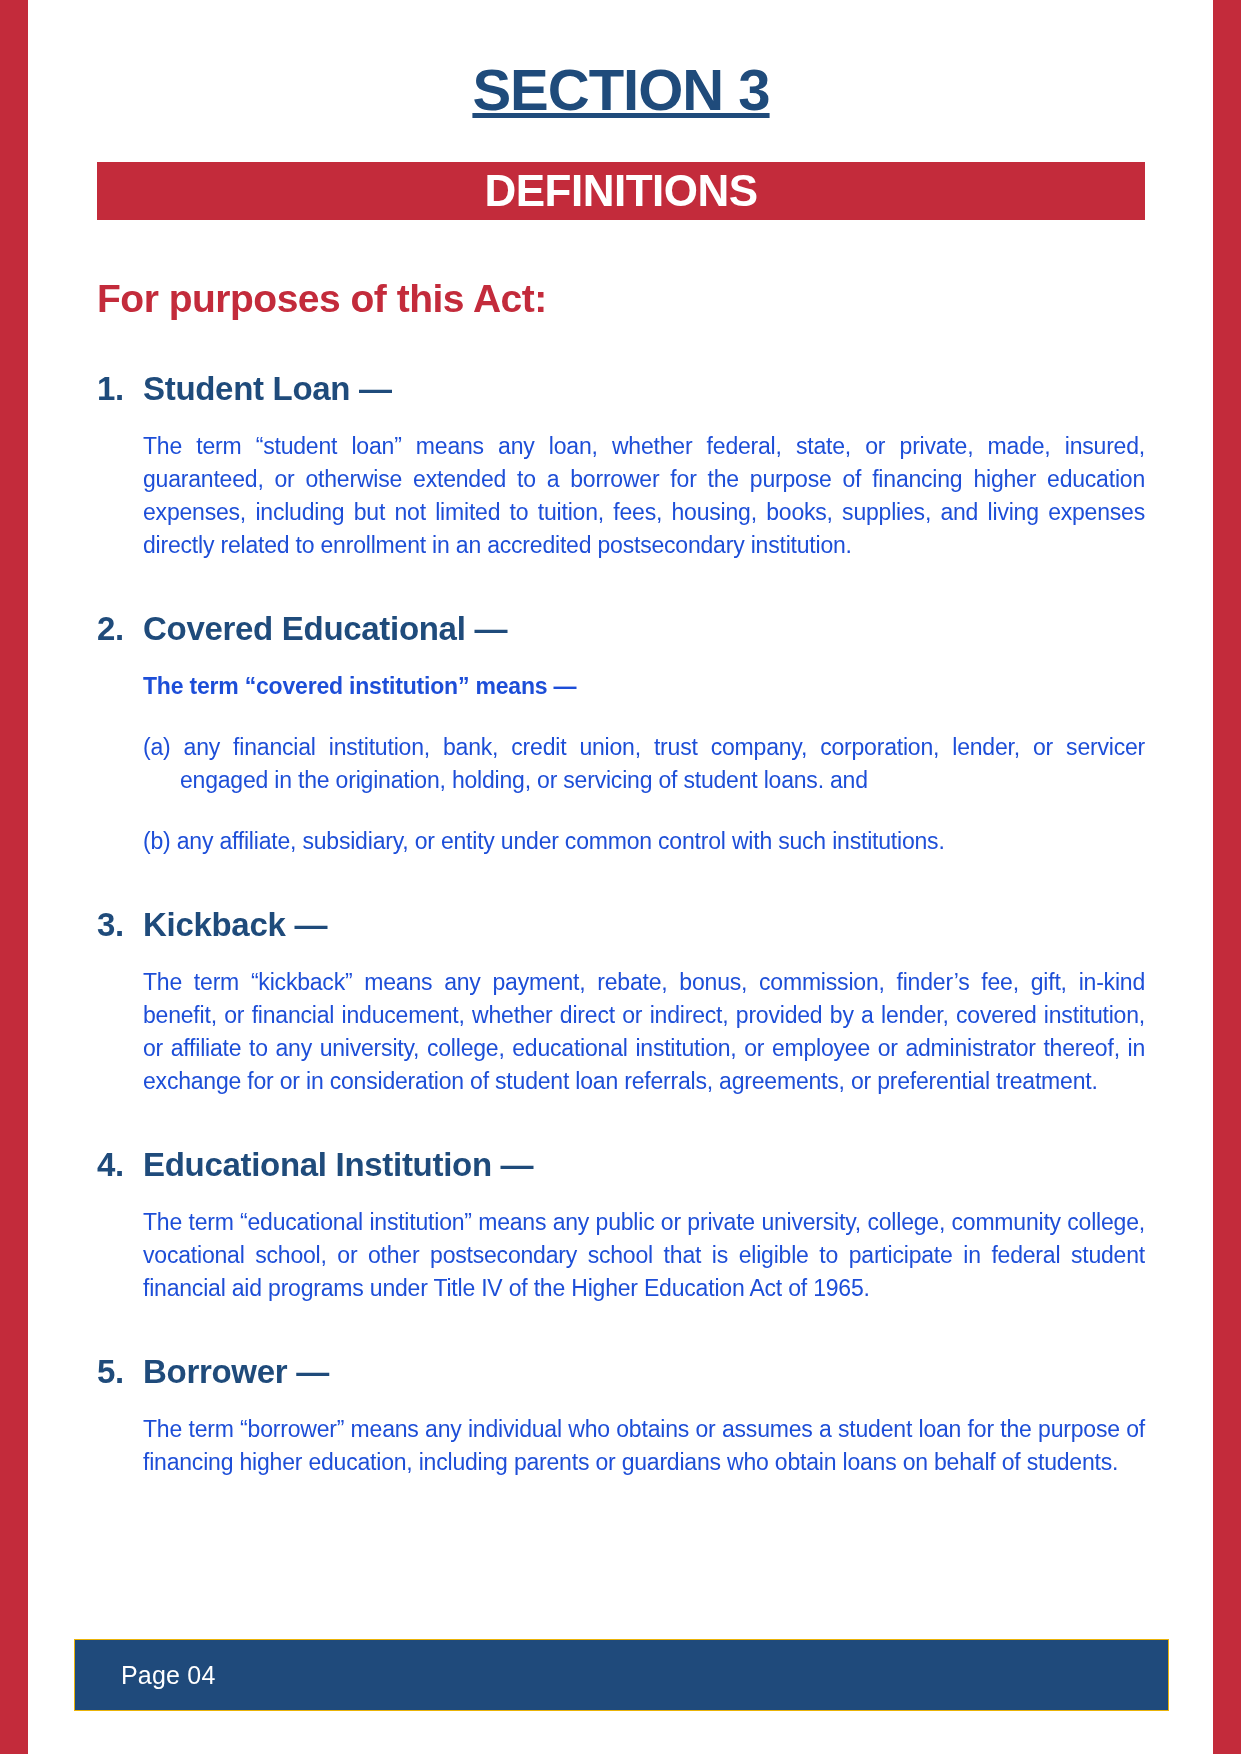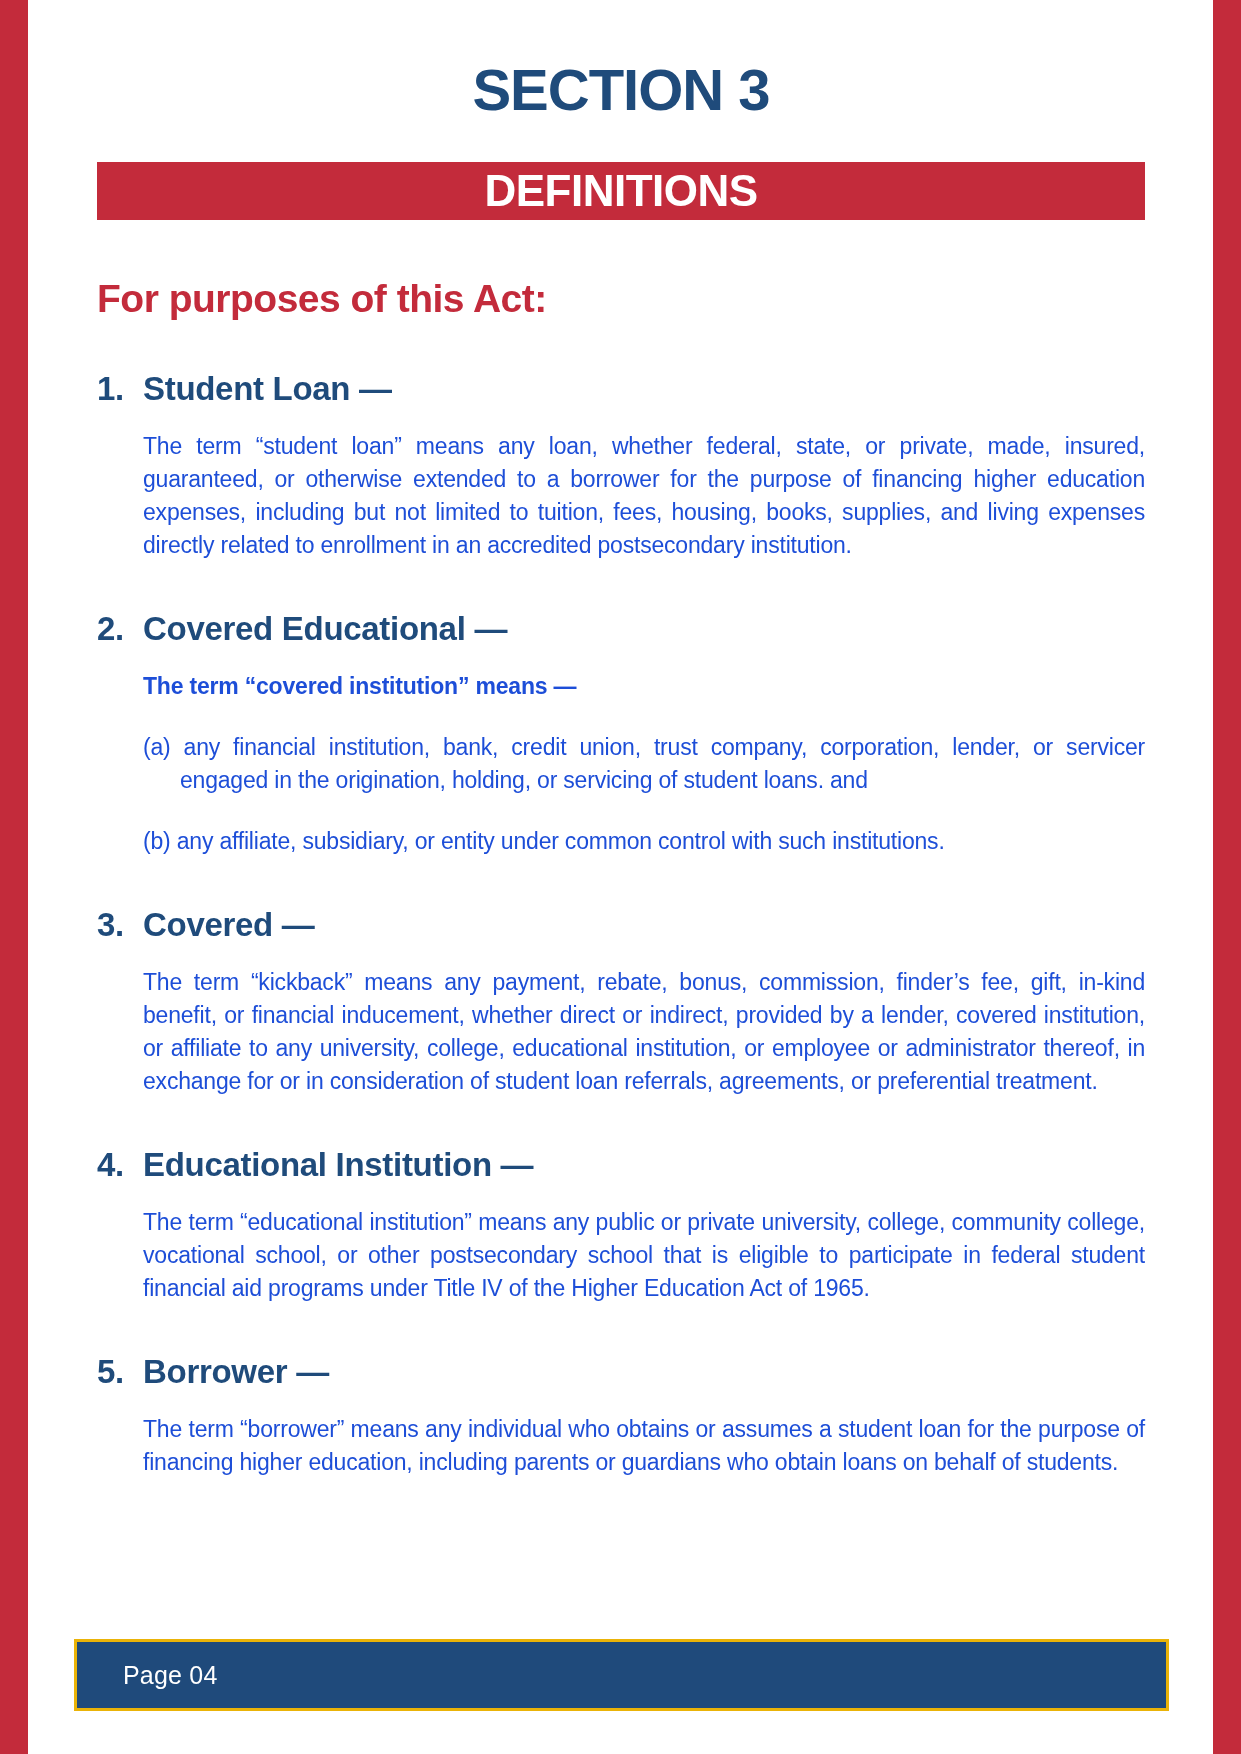--- a/index.html
+++ b/index.html
@@ -8,21 +8,21 @@
     font-family:"Liberation Sans", sans-serif;
     -webkit-font-smoothing:antialiased;
   }
   .page{position:relative;width:1241px;height:1754px;background:#ffffff;}
   .edge{position:absolute;top:0;bottom:0;width:28px;background:#C32B3B;}
   .edge-left{left:0;}
   .edge-right{right:0;}
   .content{position:absolute;left:97px;top:0;width:1048px;}
   h1.section-title{
     margin:62px 0 0 0;text-align:center;color:#1F4B7B;
-    font-size:58px;line-height:56px;font-weight:bold;letter-spacing:-1px;
+    font-size:58px;line-height:56px;font-weight:bold;letter-spacing:-1px;text-decoration:underline;
   }
   .banner{
     margin-top:44px;height:58px;background:#C32B3B;
     display:flex;align-items:center;justify-content:center;text-align:right;
   }
   .banner span{
     color:#ffffff;font-size:44px;font-weight:bold;letter-spacing:-0.5px;line-height:1;
   }
   h2.intro{
     margin:56px 0 0 0;color:#C32B3B;
@@ -37,21 +37,21 @@
   .def p{
     margin:22px 0 0 46px;color:#1d4ed8;font-size:23px;line-height:33px;
     text-align:justify;letter-spacing:-0.2px;
   }
   .def p.lead{text-align:left;font-weight:bold;}
   .def p.sub{
     margin-top:28px;padding-left:37px;text-indent:-37px;
   }
   .page-footer{
     position:absolute;left:74px;top:1639px;width:1095px;height:72px;
-    background:#1F4A7B;border:3px solid #eab308;box-sizing:border-box;
+    background:#1F4A7B;border:1px solid #eab308;box-sizing:border-box;
     display:flex;align-items:center;
   }
   .page-footer span{
     color:#ffffff;font-size:25px;letter-spacing:0.2px;padding-left:46px;
   }
 </style>
 </head>
 <body>
 
 <div class="page">
@@ -81,21 +81,21 @@
         <span class="term">Covered Educational —</span>
       </h3>
       <p class="lead">The term “covered institution” means —</p>
       <p class="sub"><span>(a)</span> <span>any financial institution, bank, credit union, trust company, corporation, lender, or servicer engaged in the origination, holding, or servicing of student loans. and</span></p>
       <p class="sub"><span>(b)</span> <span>any affiliate, subsidiary, or entity under common control with such institutions.</span></p>
     </section>
 
     <section class="def">
       <h3 class="def-head">
         <span class="num">3.</span>
-        <span class="term">Covered —</span>
+        <span class="term">Kickback —</span>
       </h3>
       <p>The term “kickback” means any payment, rebate, bonus, commission, finder’s fee, gift, in-kind benefit, or financial inducement, whether direct or indirect, provided by a lender, covered institution, or affiliate to any university, college, educational institution, or employee or administrator thereof, in exchange for or in consideration of student loan referrals, agreements, or preferential treatment.</p>
     </section>
 
     <section class="def">
       <h3 class="def-head">
         <span class="num">4.</span>
         <span class="term">Educational Institution —</span>
       </h3>
       <p>The term “educational institution” means any public or private university, college, community college, vocational school, or other postsecondary school that is eligible to participate in federal student financial aid programs under Title IV of the Higher Education Act of 1965.</p>

